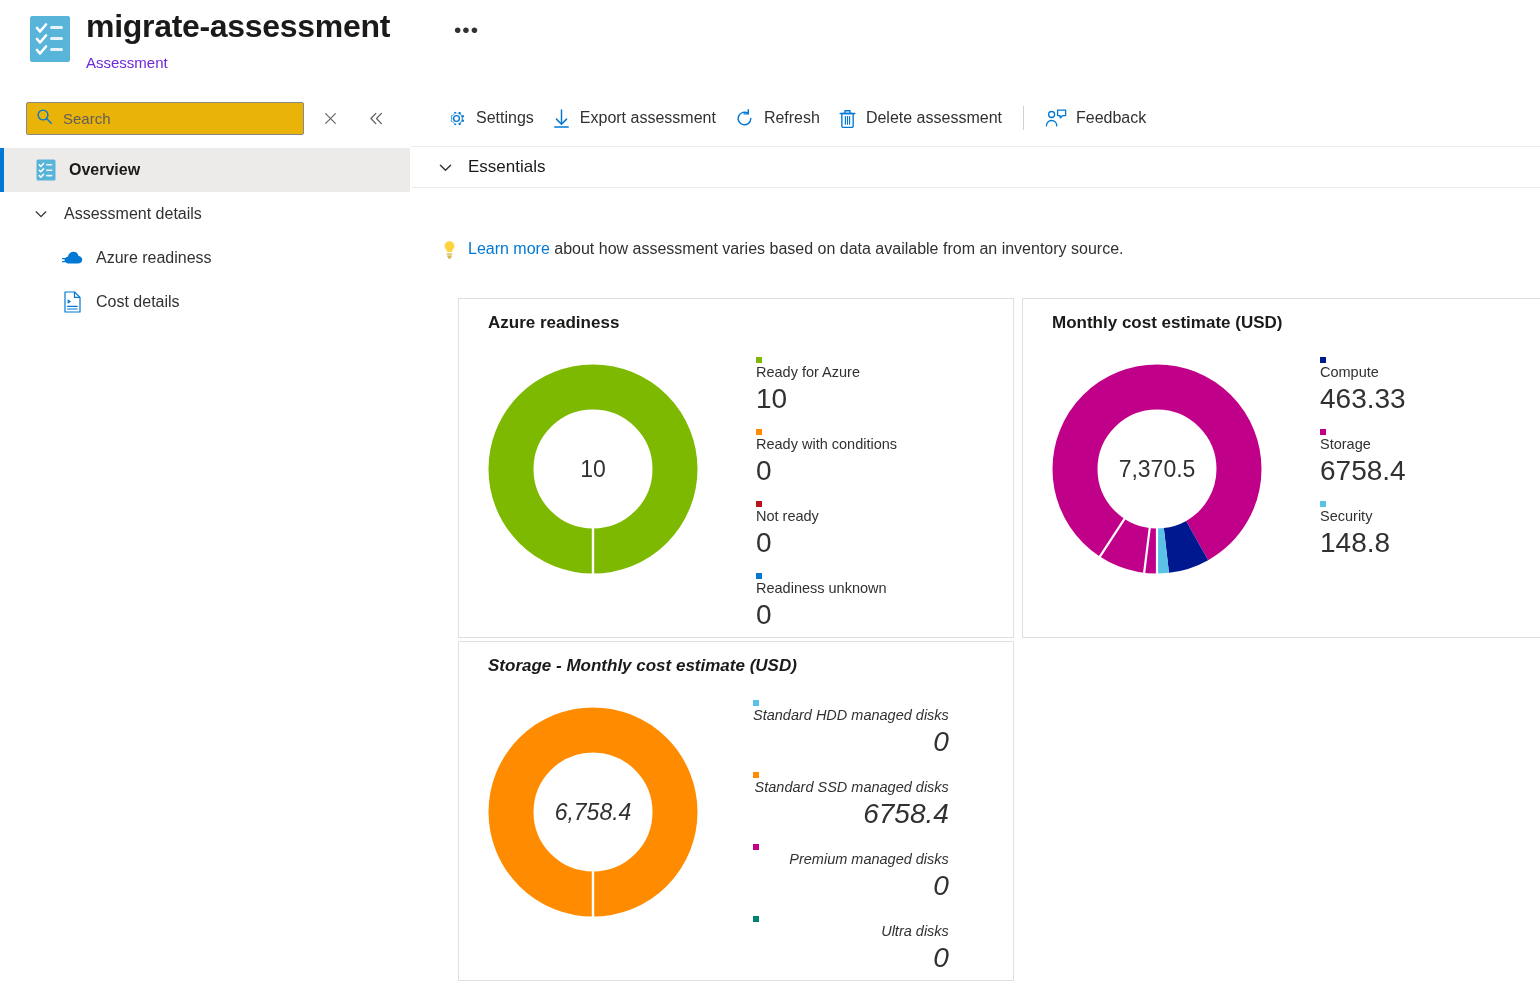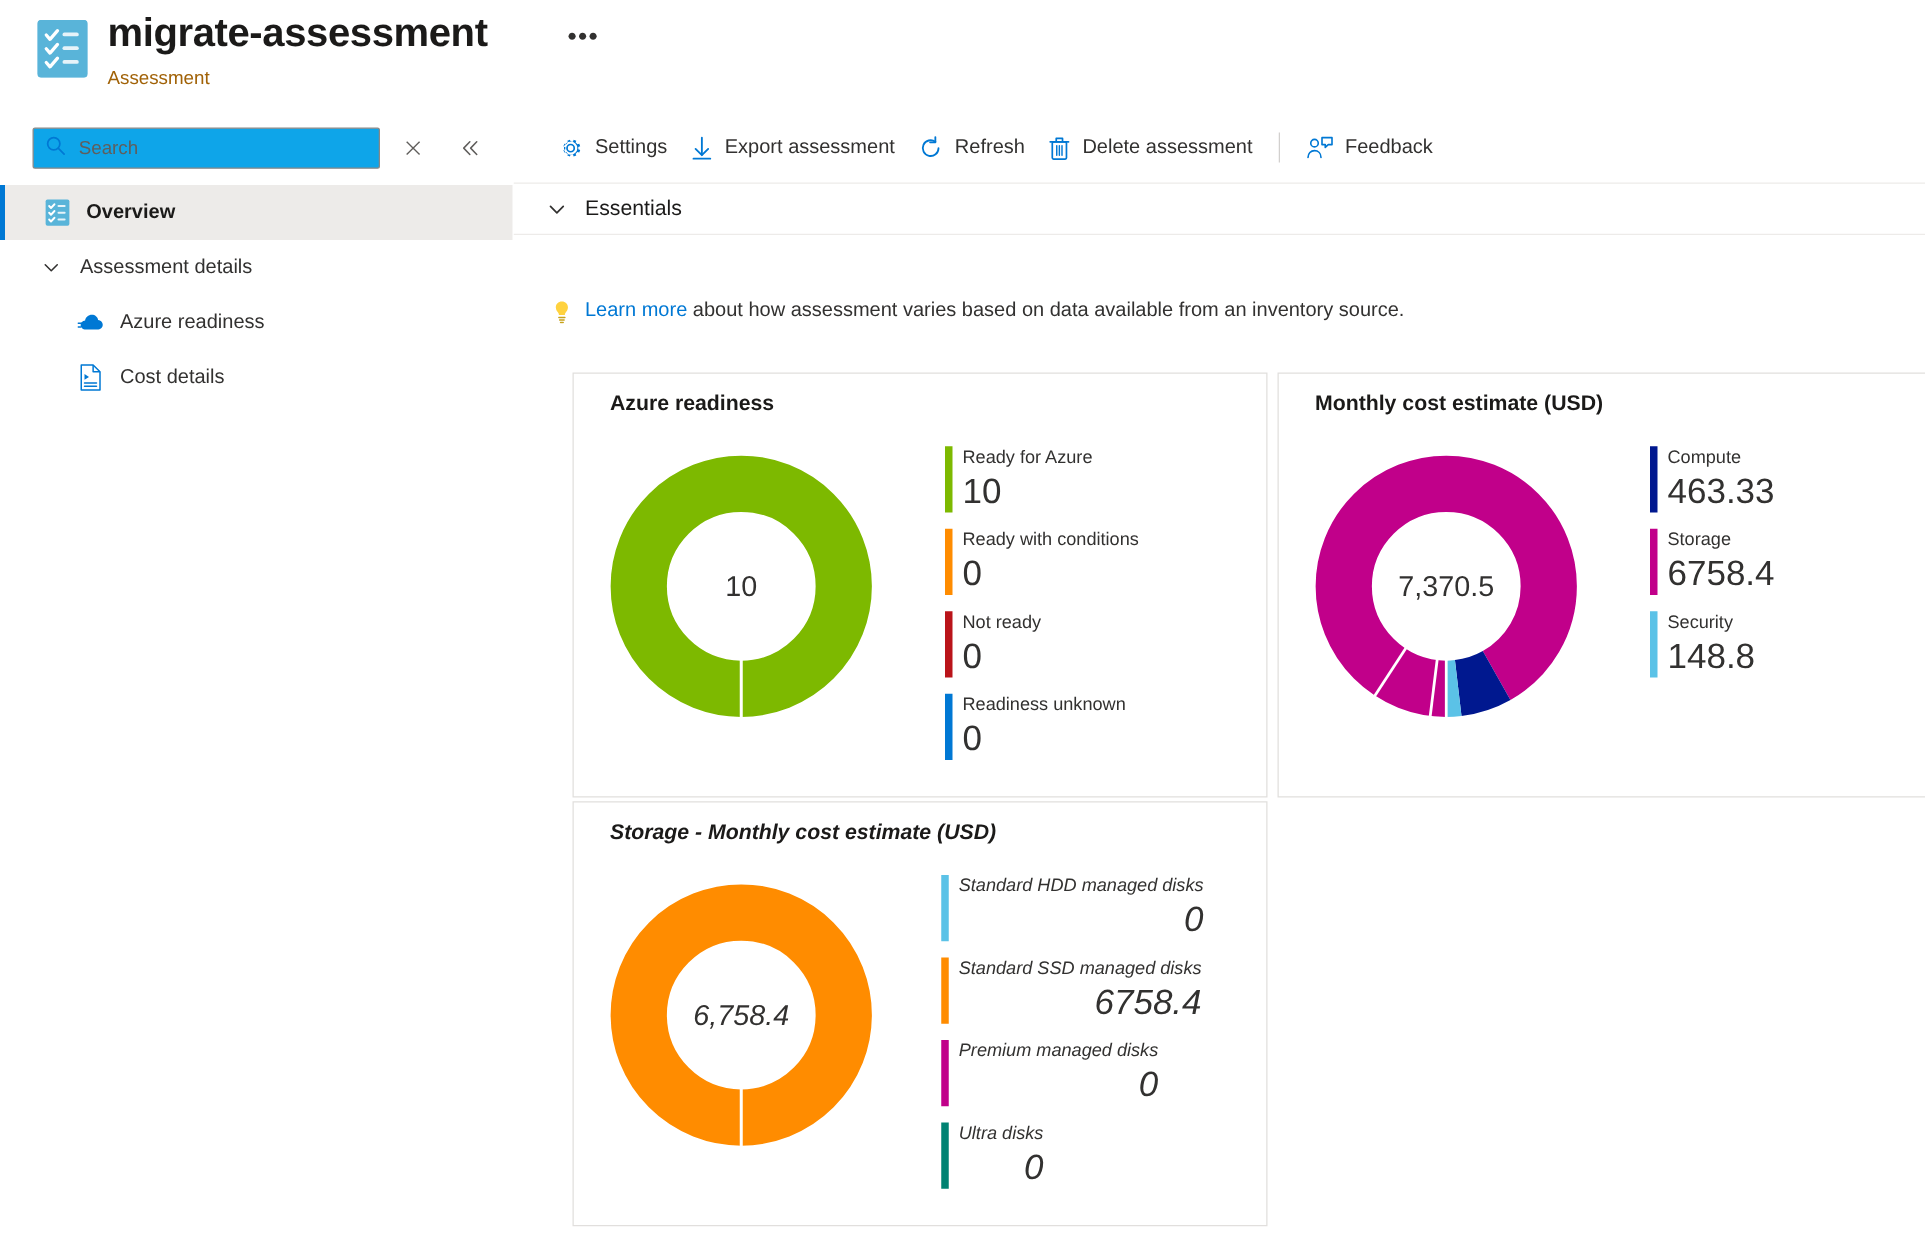--- a/index.html
+++ b/index.html
@@ -20,33 +20,33 @@
     background: #59b4d9; border-radius: 3px;
   }
   .title-icon svg { display: block; }
   .page-title {
     position: absolute; left: 86px; top: 8px;
     font-size: 32px; font-weight: 600; letter-spacing: -0.3px;
     color: #1b1a19; white-space: nowrap;
   }
   .page-subtitle {
     position: absolute; left: 86px; top: 54px;
-    font-size: 15px; color: #a16207;
+    font-size: 15px; color: #6d28d9;
   }
   .ellipsis-btn {
     position: absolute; left: 448px; top: 16px;
     font-size: 21px; color: #323130; line-height: 20px;
     padding: 4px 6px; cursor: pointer; letter-spacing: 1px;
   }
 
   
   .search-wrap { position: absolute; left: 26px; top: 102px; width: 278px; height: 33px; }
   .search-box {
     width: 278px; height: 33px; border: 1px solid #8a8886; border-radius: 2px;
-    background: #0ea5e9; display: flex; align-items: center; padding-left: 9px;
+    background: #eab308; display: flex; align-items: center; padding-left: 9px;
   }
   .search-box svg { flex: 0 0 auto; }
   .search-input {
     border: 0; outline: 0; background: transparent; margin-left: 8px;
     font-family: "Liberation Sans", sans-serif; font-size: 15px; color: #323130;
     width: 215px; height: 29px;
   }
   .search-input::placeholder { color: #605e5c; opacity: 1; }
   .icon-btn {
     position: absolute; display: flex; align-items: center; justify-content: center;
@@ -114,21 +114,21 @@
     position: absolute; left: 29px; top: 14px;
     font-size: 17px; font-weight: 700; color: #1b1a19; white-space: nowrap;
   }
   .donut-wrap { position: absolute; }
   .donut-center {
     position: absolute; left: 0; top: 0; width: 100%; height: 100%;
     display: flex; align-items: center; justify-content: center;
     font-size: 23px; color: #323130;
   }
   .legend { position: absolute; }
-  .legend-item { display: flex; margin-bottom: 13px; }
+  .legend-item { display: flex; margin-bottom: 13px; flex-direction: column; }
   .legend-swatch { width: 6px; flex: 0 0 6px; margin-right: 8px; }
   .legend-texts { display: flex; flex-direction: column; }
   .legend-label { font-size: 14.5px; color: #323130; line-height: 19px; white-space: nowrap; }
   .legend-value { font-size: 28px; color: #323130; line-height: 34px; font-weight: 400; }
 </style>
 </head>
 <body>
 
 <div id="root">
 

